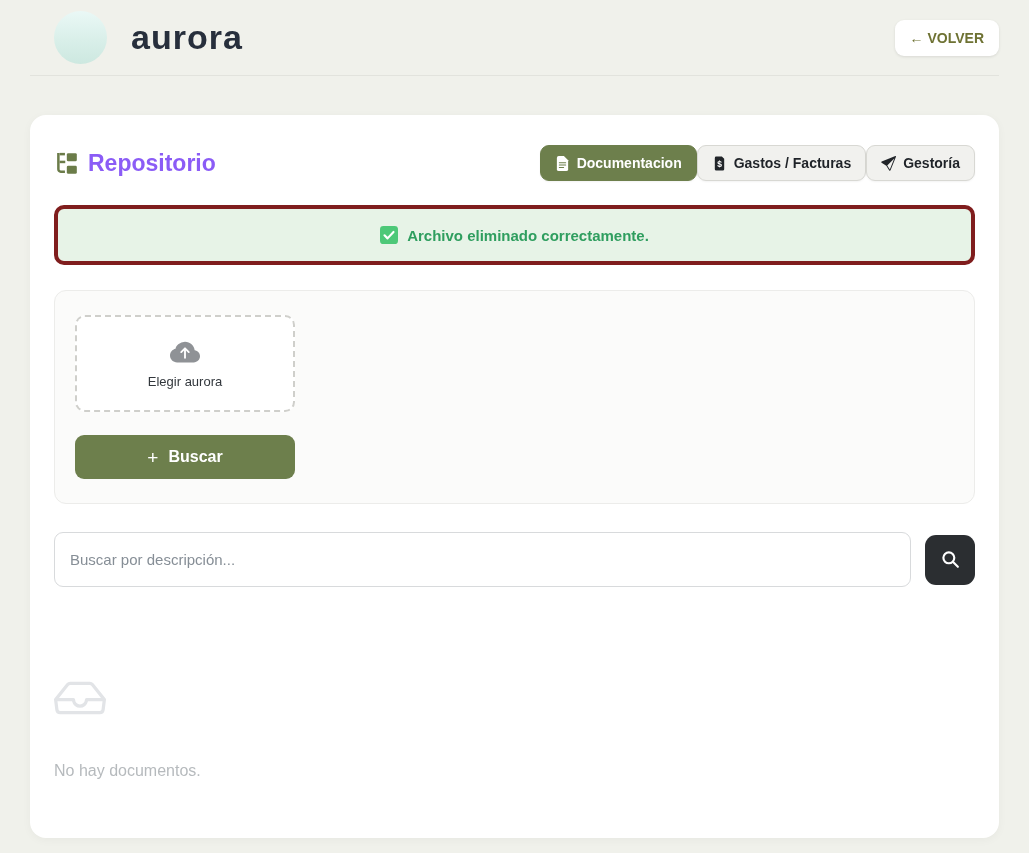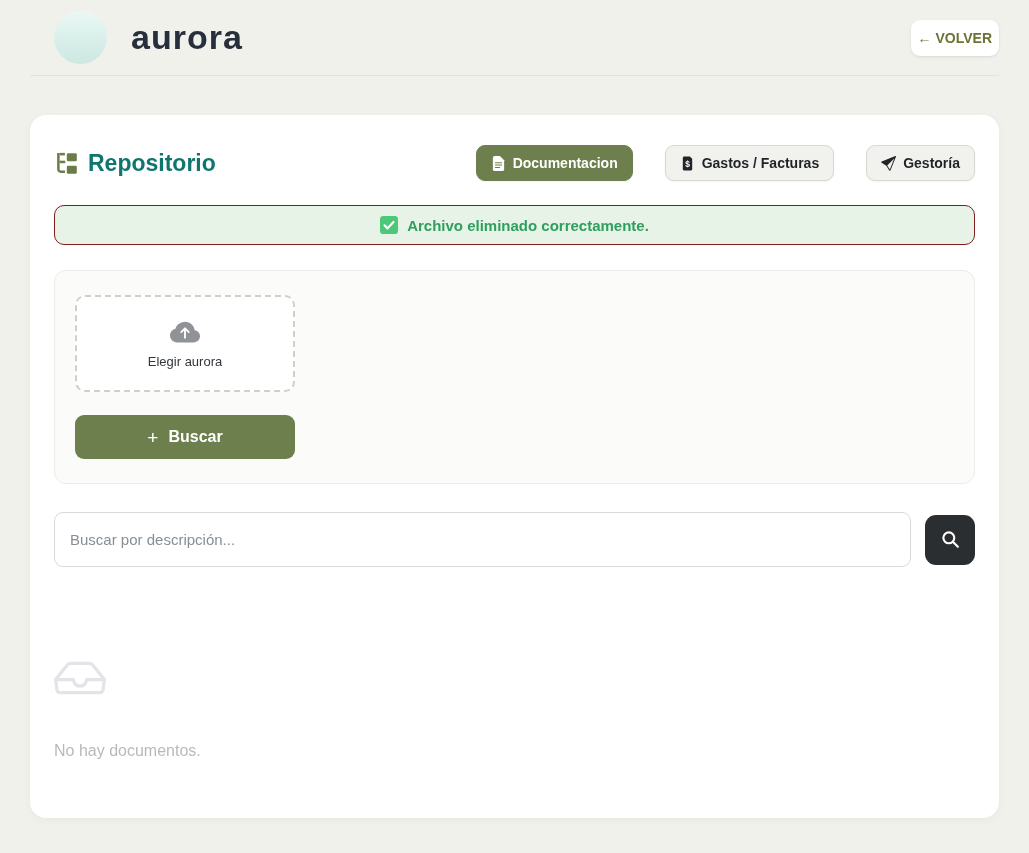--- a/index.html
+++ b/index.html
@@ -21,55 +21,55 @@
   .brand { display:flex; align-items:center; gap:24px; margin-left:24px; }
   .logo-circle {
     width:53px; height:53px; border-radius:50%;
     background:linear-gradient(180deg,#eaf8f6 0%,#d9efe9 55%,#cde8e0 100%);
   }
   .brand-name {
     font-size:34px; font-weight:700; letter-spacing:1px; color:#272f3c;
   }
   .back-btn {
     background:#ffffff; border:none; border-radius:9px;
-    padding:10px 7px; font-family:inherit;
+    padding:10px 15px; font-family:inherit;
     font-size:14px; font-weight:700; color:#6e7233;
     box-shadow:0 1px 3px rgba(0,0,0,.10);
     cursor:pointer;
   }
 
   
   .card {
     margin:39px 30px 28px;
     background:#ffffff; border-radius:16px;
     box-shadow:0 2px 10px rgba(0,0,0,.04);
     padding:30px 24px 58px;
   }
   .card-head { display:flex; align-items:center; justify-content:space-between; }
-  .title { display:flex; align-items:center; gap:9px; font-size:23px; font-weight:700; color:#0f766e; }
+  .title { display:flex; align-items:center; gap:9px; font-size:23px; font-weight:700; color:#8b5cf6; }
   .title svg { width:25px; height:25px; }
 
-  .tabs { display:flex; gap:32px;padding-left:27px; }
+  .tabs { display:flex; gap:0;padding-left:27px; }
   .tab {
     display:flex; align-items:center; gap:7px;
     border-radius:9px; padding:9px 14px;
     font-family:inherit; font-size:14px; font-weight:700;
     background:#f1f1ee; border:1px solid #d8d8d3; color:#1f2328;
     box-shadow:0 1px 2px rgba(0,0,0,.05);
     cursor:pointer;
   }
   .tab svg { width:15px; height:15px; }
   .tab.active {
     background:#6d7f4c; border-color:#6d7f4c; color:#ffffff;
   }
 
   
   .alert {
-    margin-top:24px; height:40px;
-    background:#e7f3e7; border:1px solid #7f1d1d; border-radius:10px;
+    margin-top:24px; height:60px;
+    background:#e7f3e7; border:4px solid #7f1d1d; border-radius:10px;
     display:flex; align-items:center; justify-content:center; gap:9px;
     font-size:15px; font-weight:600; color:#2f9e5f;
   }
   .alert svg { width:18px; height:18px; }
 
   
   .upload-panel {
     margin-top:25px;
     background:#fbfbfa; border:1px solid #ececea; border-radius:12px;
     padding:24px 20px;

